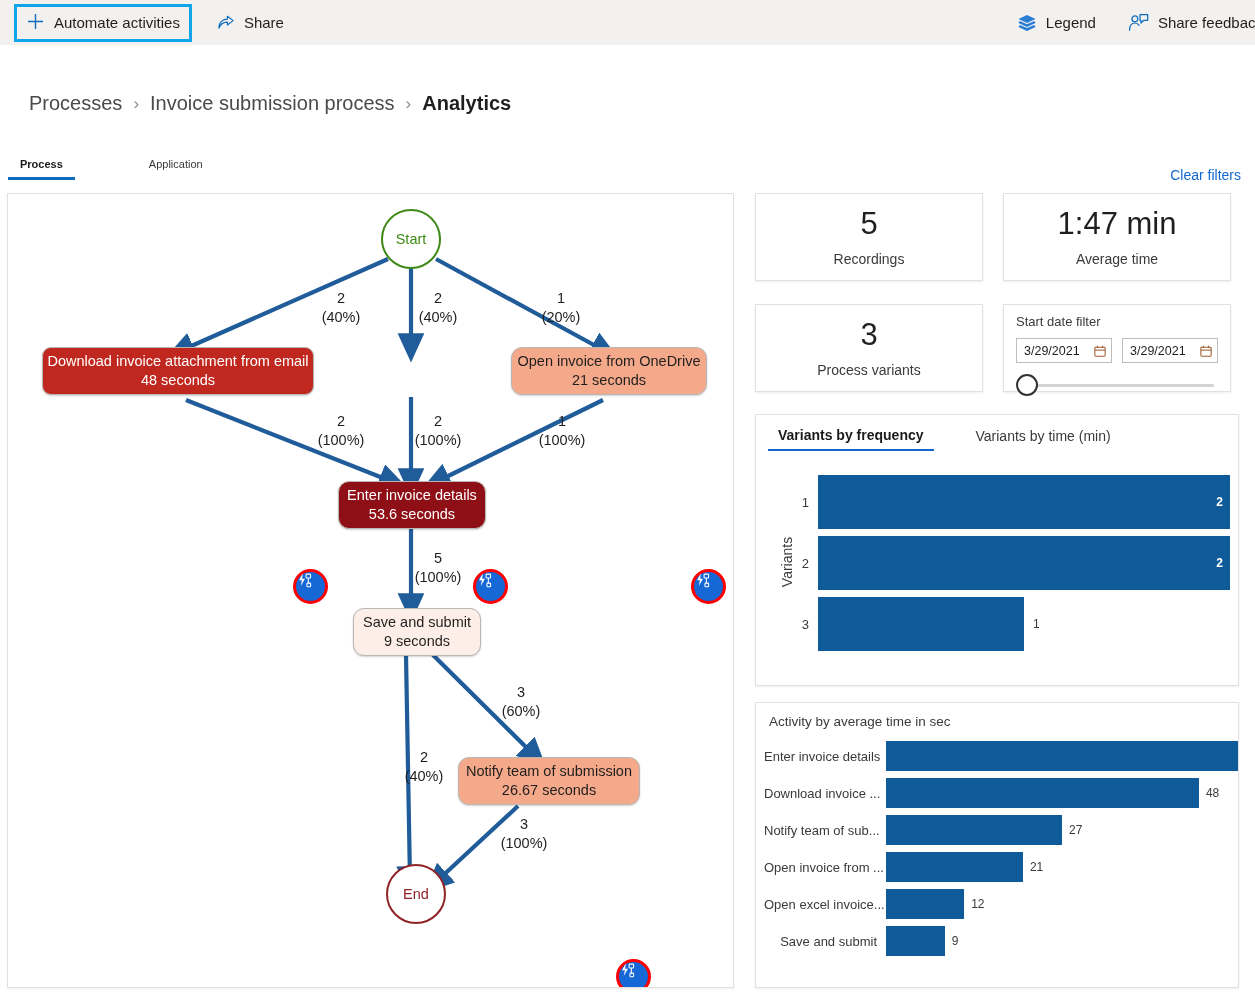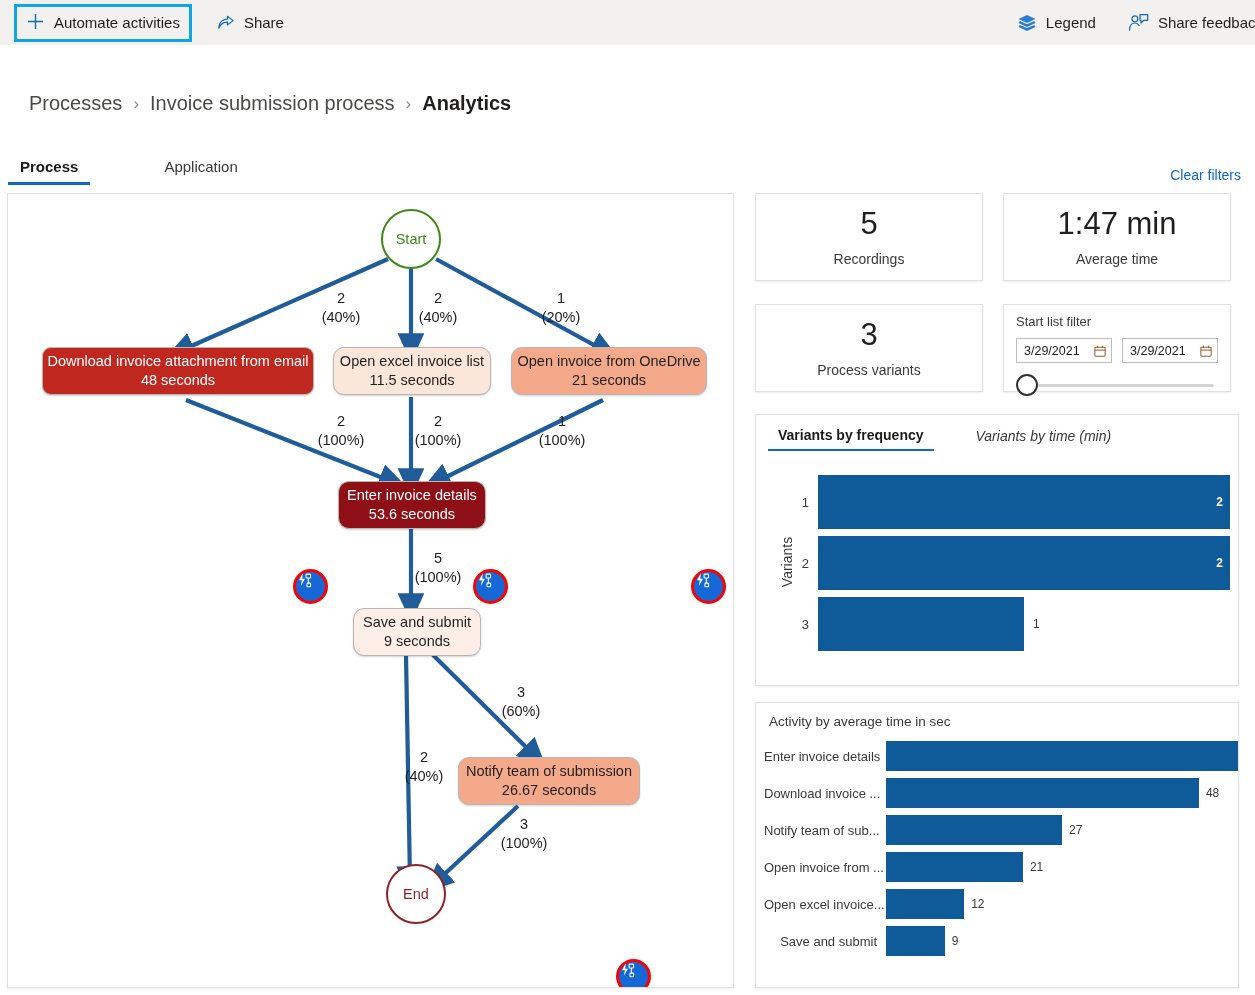--- a/index.html
+++ b/index.html
@@ -48,21 +48,21 @@
   .bc-link{ cursor:pointer; color:#4a4a48; }
   .bc-sep{ color:#8a8886; font-size:17px; }
   .bc-current{ color:#201f1e; font-weight:bold; }
 
   
   .tabs{
     position:absolute; left:8px; top:158px;
     display:flex; align-items:flex-start; gap:0px;
   }
   .tab{
-    font-size:15px; color:#3b3a39;
+    font-size:11px; color:#3b3a39;
     padding:0 12px 7px 12px; cursor:pointer; white-space:nowrap;
   }
   .tab.active{ color:#1b1a19; font-weight:bold; border-bottom:3px solid #0f6cbd; }
   .tab.spaced{ margin-left:62px; }
 
   .clear-filters{
     position:absolute; right:14px; top:167px;
     font-size:14px; color:#1268d1; cursor:pointer;
   }
 
@@ -154,21 +154,21 @@
     position:absolute; background:#fff;
     border:1px solid #e3e1df;
     box-shadow:0 1px 2px rgba(0,0,0,.07);
     overflow:hidden;
   }
   .chart-tabs{ display:flex; align-items:center; padding:12px 0 0 12px; }
   .chart-tab{
     font-size:14px; color:#3b3a39; padding:0 10px 6px 10px; cursor:pointer; white-space:nowrap;
   }
   .chart-tab.active{ color:#1b1a19; font-weight:bold; border-bottom:2px solid #1268d1; }
-  .chart-tab.gap{ margin-left:32px;font-style:italic; }
+  .chart-tab.gap{ margin-left:32px; }
 
   .chart-title{ font-size:13.5px; color:#3b3a39; padding:11px 0 0 13px; }
 
   .axis-title{
     position:absolute; left:6px; top:50%;
     transform:translateY(-50%) rotate(-90deg);
     transform-origin:center;
     font-size:14px; color:#3b3a39;
     white-space:nowrap;
   }
@@ -289,24 +289,20 @@
   </div>
   <div class="auto-badge" style="left:285px; top:375px;">
     <svg width="18" height="18" viewBox="0 0 20 20">
       <path d="M7.5 1.5 L3.4 9.2 H6.6 L5.3 15.5 L10 7.6 H6.9 Z" fill="#fff"></path>
       <rect x="11.2" y="2.4" width="5" height="4.2" rx="0.8" fill="none" stroke="#fff" stroke-width="1.2"></rect>
       <rect x="12.2" y="12.4" width="4" height="4" rx="0.8" fill="none" stroke="#fff" stroke-width="1.2"></rect>
       <path d="M13.7 6.6 V12.4" stroke="#fff" stroke-width="1.2" fill="none"></path>
     </svg>
   </div>
 
-  <div class="node-box" style="left:325px; top:153px; width:158px; height:48px; background:#fbe6da; color:#201f1e;">
-    <span>Open excel invoice list</span>
-    <span class="l2">11.5 seconds</span>
-  </div>
   <div class="auto-badge" style="left:465px; top:375px;">
     <svg width="18" height="18" viewBox="0 0 20 20">
       <path d="M7.5 1.5 L3.4 9.2 H6.6 L5.3 15.5 L10 7.6 H6.9 Z" fill="#fff"></path>
       <rect x="11.2" y="2.4" width="5" height="4.2" rx="0.8" fill="none" stroke="#fff" stroke-width="1.2"></rect>
       <rect x="12.2" y="12.4" width="4" height="4" rx="0.8" fill="none" stroke="#fff" stroke-width="1.2"></rect>
       <path d="M13.7 6.6 V12.4" stroke="#fff" stroke-width="1.2" fill="none"></path>
     </svg>
   </div>
 
   <div class="node-box" style="left:503px; top:153px; width:196px; height:48px; background:#f4a98a; color:#201f1e;">
@@ -403,21 +399,21 @@
   <div class="kpi-value">1:47 min</div>
   <div class="kpi-label">Average time</div>
 </div>
 
 <div class="kpi-card" style="left:755px; top:304px; width:228px; height:88px;">
   <div class="kpi-value">3</div>
   <div class="kpi-label">Process variants</div>
 </div>
 
 <div class="filter-card" style="left:1003px; top:304px; width:228px; height:88px;">
-  <div class="filter-title">Start list filter</div>
+  <div class="filter-title">Start date filter</div>
   <div class="date-row">
     <div class="date-input">
       <span>3/29/2021</span>
       <span class="cal-glyph">
         <svg width="12" height="12" viewBox="0 0 14 14">
           <rect x="1" y="2.5" width="12" height="10.5" rx="1" fill="none" stroke="#a05a2c" stroke-width="1.2"></rect>
           <path d="M1 6 H13" stroke="#a05a2c" stroke-width="1.2"></path>
           <path d="M4 1 V3.6 M10 1 V3.6" stroke="#a05a2c" stroke-width="1.2"></path>
         </svg>
       </span>

